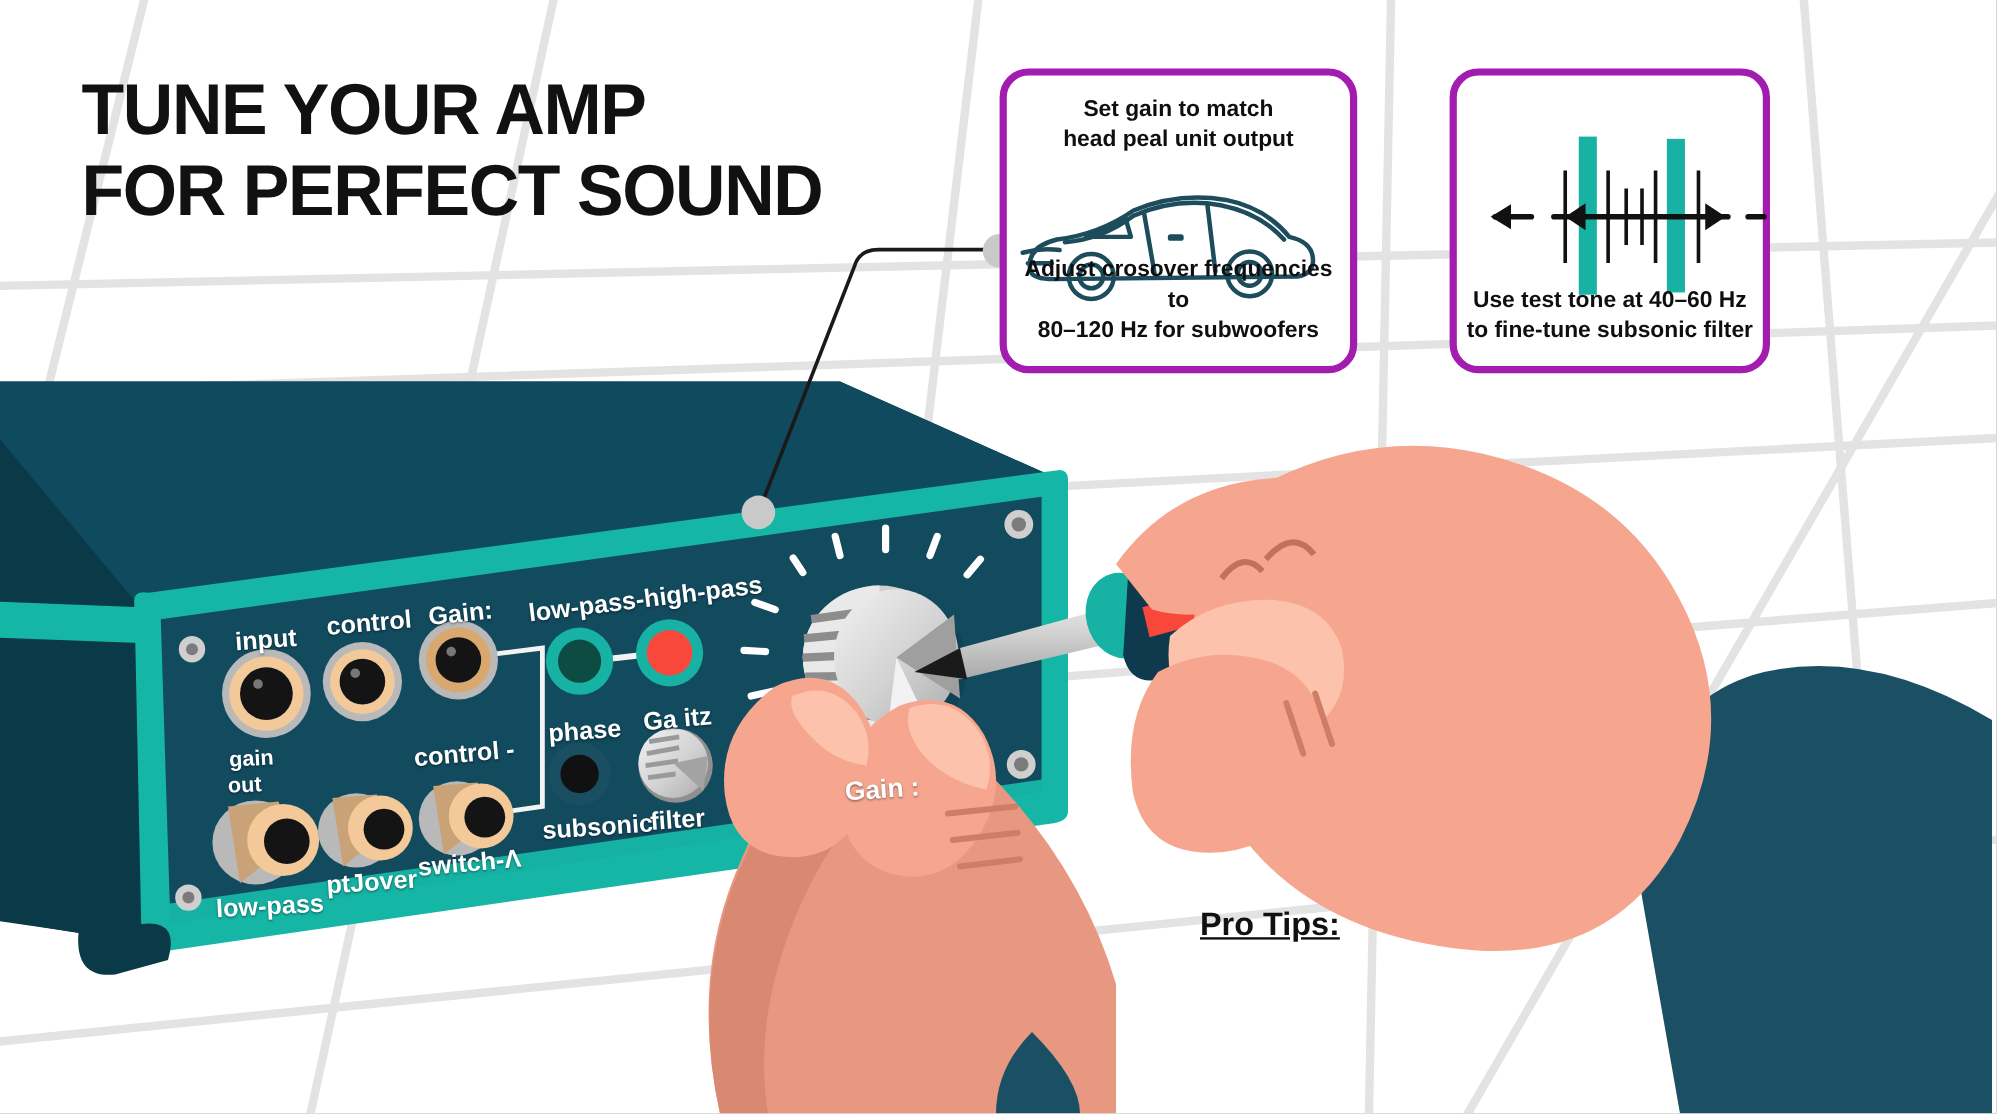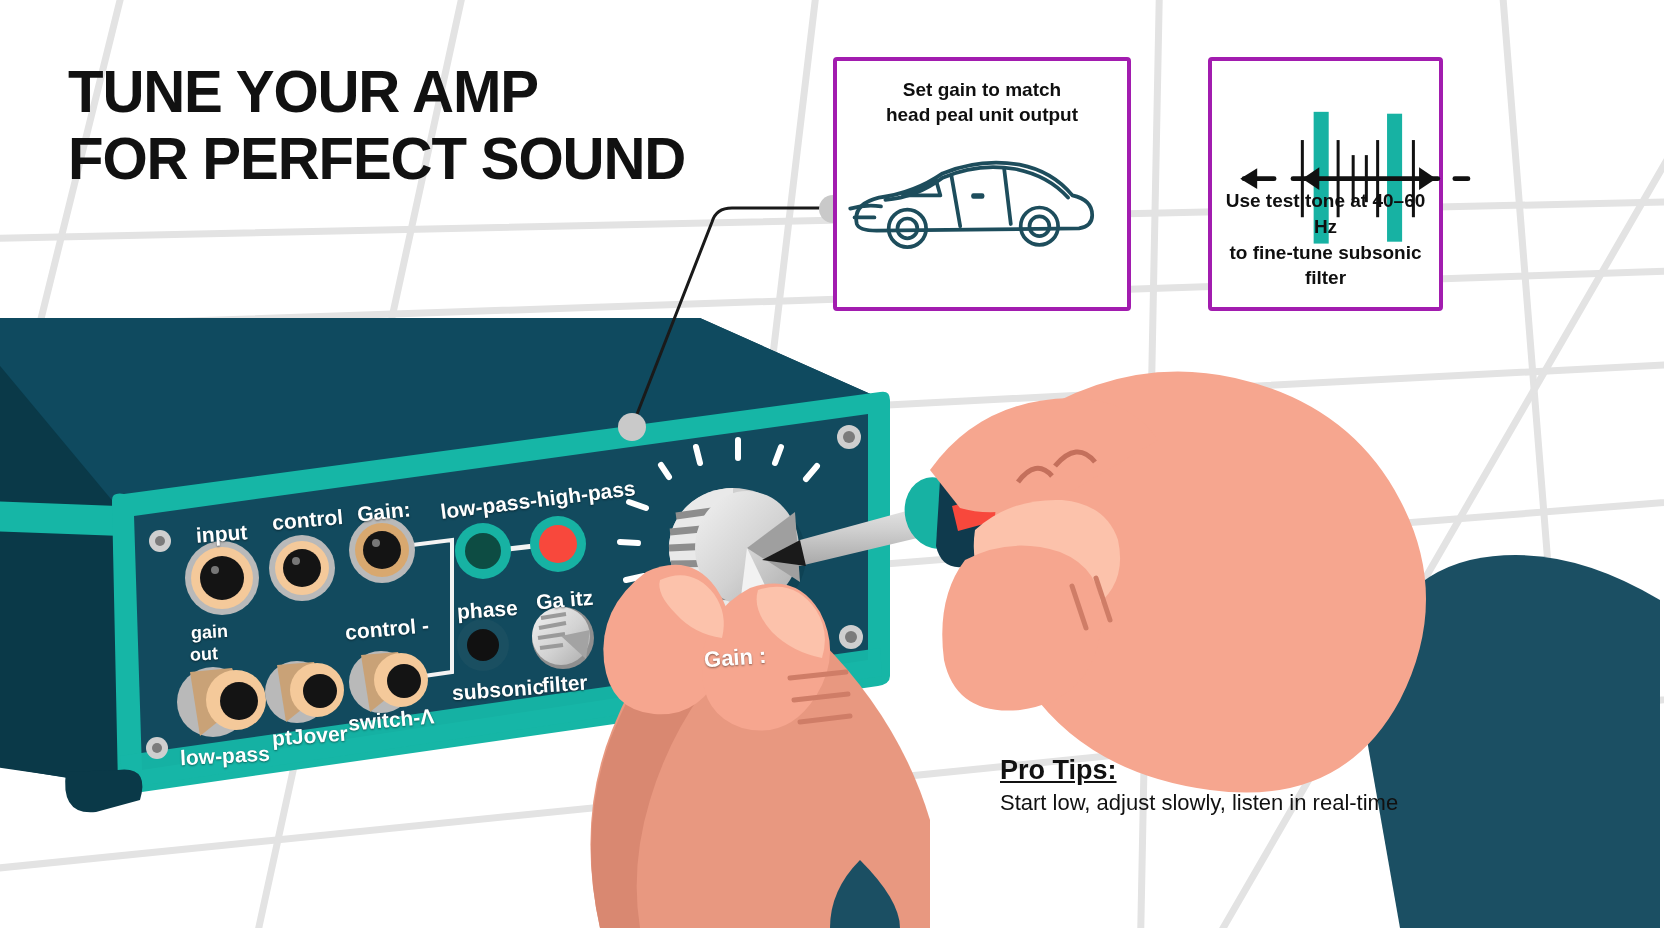--- a/index.html
+++ b/index.html
@@ -17,25 +17,25 @@
     font-weight:bold;font-size:60px;line-height:1.12;
     letter-spacing:-1.2px;color:#111111;
     font-stretch:condensed;
     transform:scaleX(0.97);transform-origin:left top;
     white-space:pre-line;
   }
 
   
   .card{
     position:absolute;background:#ffffff;
-    border:4px solid #a21caf;border-radius:4px;
+    border:6px solid #a21caf;border-radius:24px;
     box-sizing:border-box;
   }
   #card-1{left:833px;top:57px;width:298px;height:254px;}
-  #card-2{left:1208px;top:57px;width:235px;height:254px;}
+  #card-2{left:1208px;top:57px;width:267px;height:254px;}
   .card-top-text{
     position:absolute;left:10px;right:10px;top:17px;
     text-align:center;font-weight:bold;font-size:19px;line-height:1.3;
     color:#0f0f0f;white-space:pre-line;
   }
   .card-bot-text{
     position:absolute;left:8px;right:8px;bottom:16px;
     text-align:center;font-weight:bold;font-size:19px;line-height:1.35;
     color:#0f0f0f;white-space:pre-line;
   }
@@ -287,20 +287,22 @@
         <path d="M 60 44 Q 76 40 90 30 L 94 44 Z"></path>
         <path d="M 16 64 L 34 64"></path>
         <path d="M 12 56 Q 26 52 40 54"></path>
         <circle cx="64" cy="74" r="17"></circle>
         <circle cx="64" cy="74" r="9"></circle>
         <circle cx="184" cy="72" r="17"></circle>
         <circle cx="184" cy="72" r="9"></circle>
       </g>
       <rect x="122" y="42" width="12" height="5" rx="2" fill="#1d4d5c"></rect>
     </svg>
+    <div class="card-bot-text">Adjust crosover frequencies to
+80–120 Hz for subwoofers</div>
   </div>
 
   <div class="card" id="card-2">
     <svg class="card-icon" style="top:32px;height:160px;" viewBox="0 0 280 170">
       <rect x="108" y="20" width="16" height="140" fill="#17b2a3"></rect>
       <rect x="186" y="22" width="16" height="136" fill="#17b2a3"></rect>
       <g stroke="#111111" stroke-width="3.2">
         <line x1="96" y1="50" x2="96" y2="132"></line>
         <line x1="134" y1="50" x2="134" y2="132"></line>
         <line x1="150" y1="66" x2="150" y2="116"></line>
@@ -316,21 +318,20 @@
         <path d="M 30 91 L 48 80 L 48 102 Z" fill="#111111" stroke="none"></path>
         <line x1="258" y1="91" x2="272" y2="91"></line>
       </g>
     </svg>
     <div class="card-bot-text">Use test tone at 40–60 Hz
 to fine-tune subsonic filter</div>
   </div>
 
   <div class="protips">
     <div class="protips-title">Pro Tips:</div>
-    <div class="protips-sub">Start low, adjust slowly, listen in real-time</div>
   </div>
 
   <div id="panel-labels">
       <div class="plabel" style="left: 196px; top: 522px; font-size: 21px; transform: rotate(-4deg);">input</div>
       <div class="plabel" style="left: 272px; top: 508px; font-size: 21px; transform: rotate(-5deg);">control</div>
       <div class="plabel" style="left: 357px; top: 500px; font-size: 21px; transform: rotate(-6deg);">Gain:</div>
       <div class="plabel" style="left: 440px; top: 488px; font-size: 21px; transform: rotate(-7deg);">low-pass-high-pass</div>
       <div class="plabel" style="left: 191px; top: 622px; font-size: 18px; transform: rotate(-3deg);">gain</div>
       <div class="plabel" style="left: 190px; top: 644px; font-size: 18px; transform: rotate(-3deg);">out</div>
       <div class="plabel" style="left: 345px; top: 617px; font-size: 21px; transform: rotate(-5deg);">control -</div>

